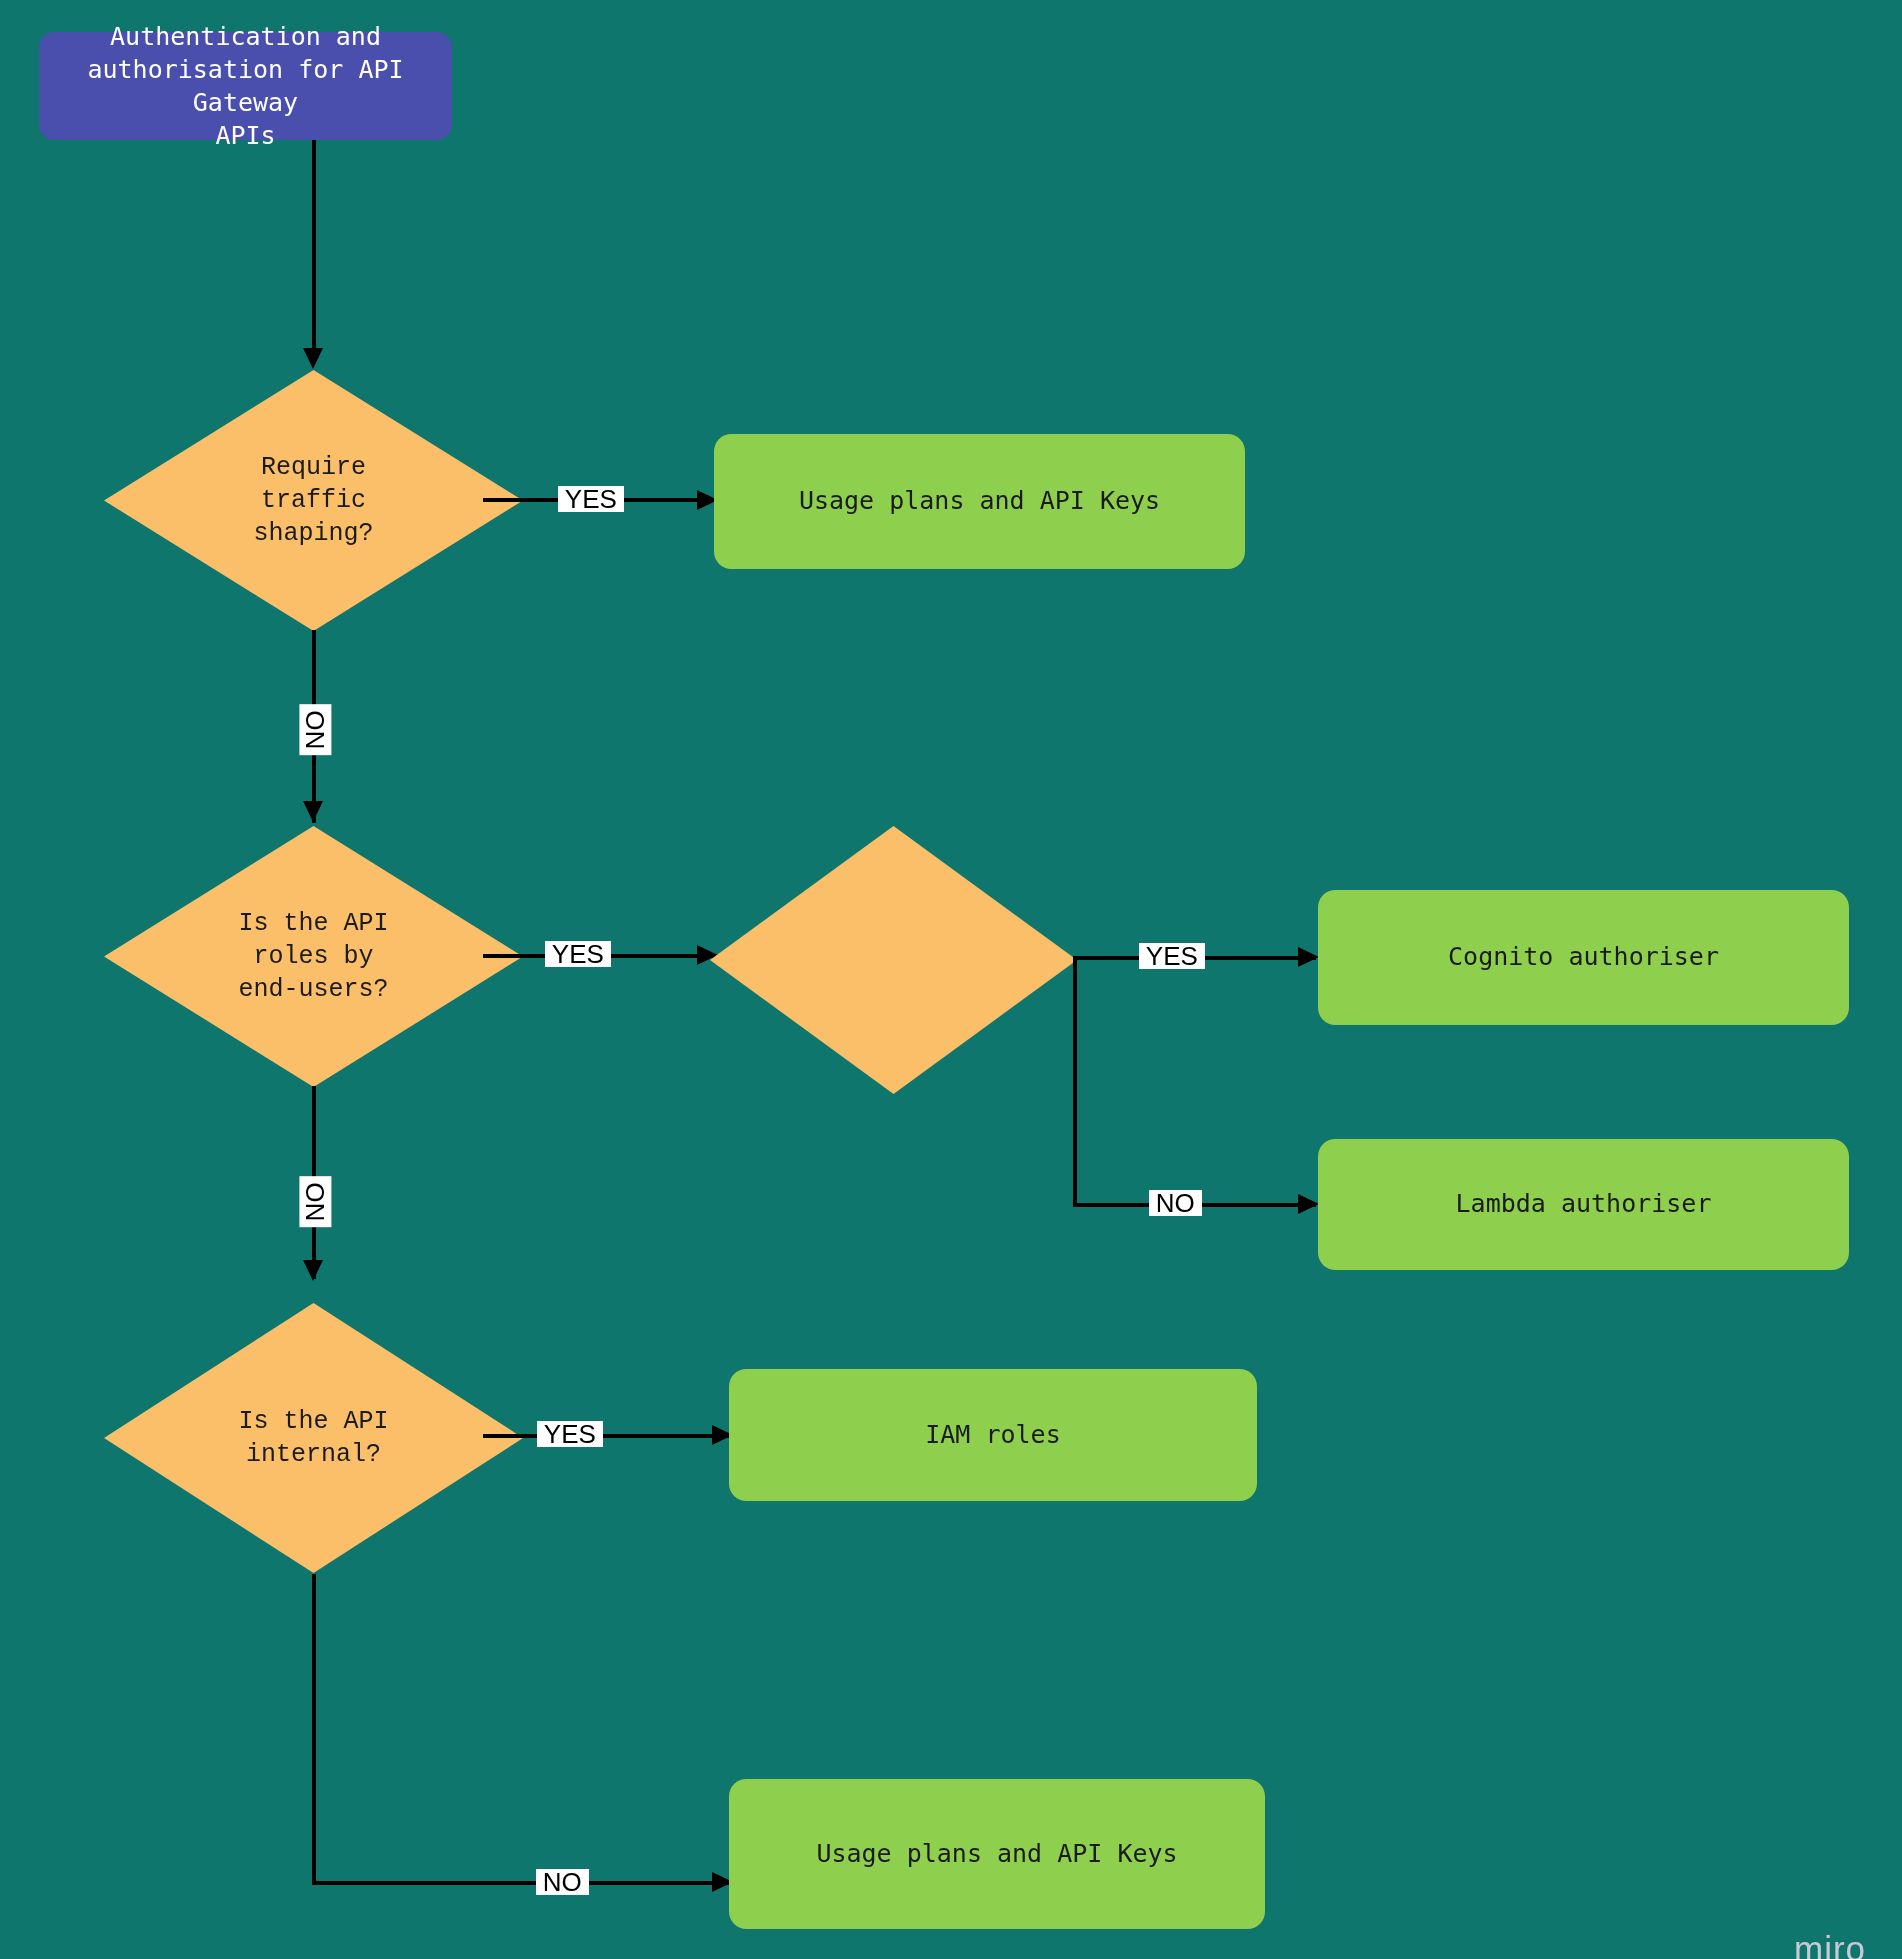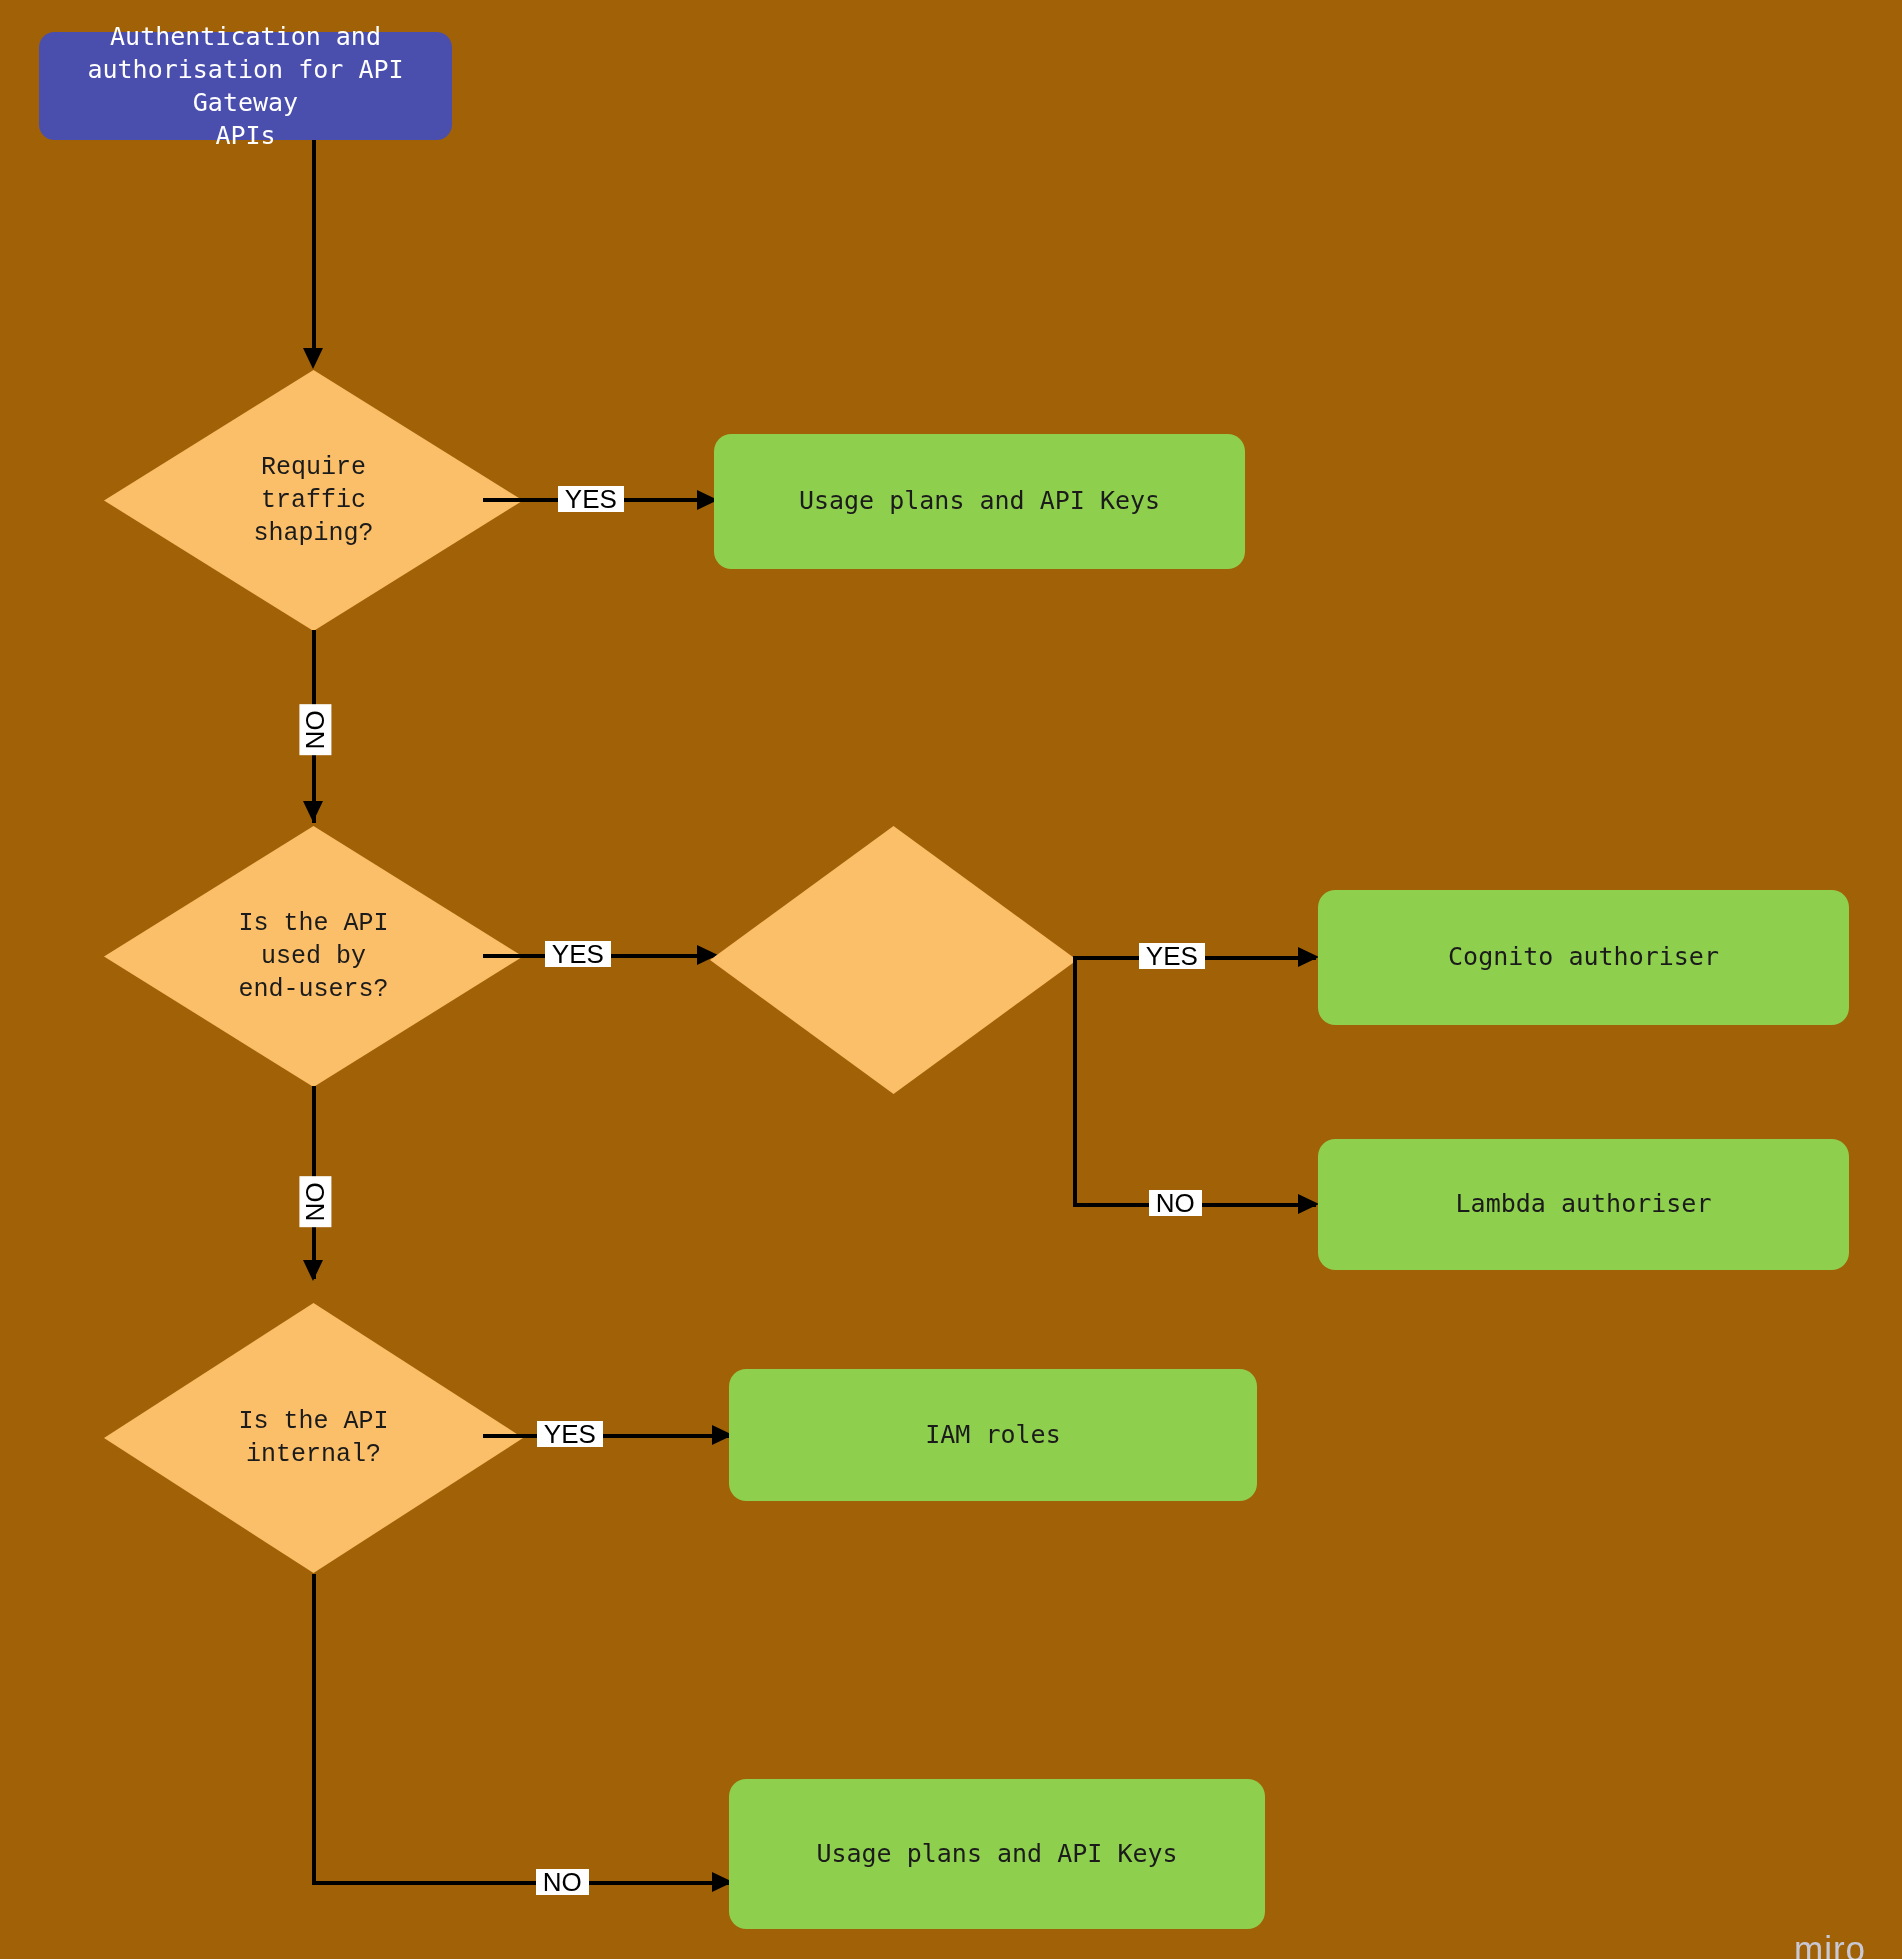--- a/index.html
+++ b/index.html
@@ -4,21 +4,21 @@
 <style>
   html, body {
     margin: 0;
     padding: 0;
     background: #ffffff;
   }
   #canvas {
     position: relative;
     width: 1902px;
     height: 1959px;
-    background: #a16207;
+    background: #0f766e;
     overflow: hidden;
     font-family: "DejaVu Sans Mono", monospace;
   }
   .node {
     position: absolute;
     box-sizing: border-box;
     display: flex;
     align-items: center;
     justify-content: center;
     text-align: center;
@@ -140,21 +140,21 @@
   </div>
 
   <div class="edge-line" style="left:312px; top:630px; width:3.9px; height:193px;"></div>
   <div class="edge-label rot" style="left:290px; top:714px;">NO</div>
   <div class="arrow-head arrow-down" style="left:303px; top:801px;"></div>
 
   <div class="node decision-node" style="left:104px; top:826px; width:419px; height:261px;">
     <div class="decision-shape"></div>
     <div class="decision-text">
       <span>Is the API</span><br>
-      <span>used by</span><br>
+      <span>roles by</span><br>
       <span>end-users?</span>
     </div>
   </div>
 
   <div class="edge-line" style="left:483px; top:954px; width:232px; height:3.9px;"></div>
   <div class="edge-label" style="left:545px; top:941px;">YES</div>
   <div class="arrow-head arrow-right" style="left:697px; top:945px;"></div>
 
   <div class="node decision-node" style="left:710px; top:826px; width:367px; height:268px;">
     <div class="decision-shape"></div>

